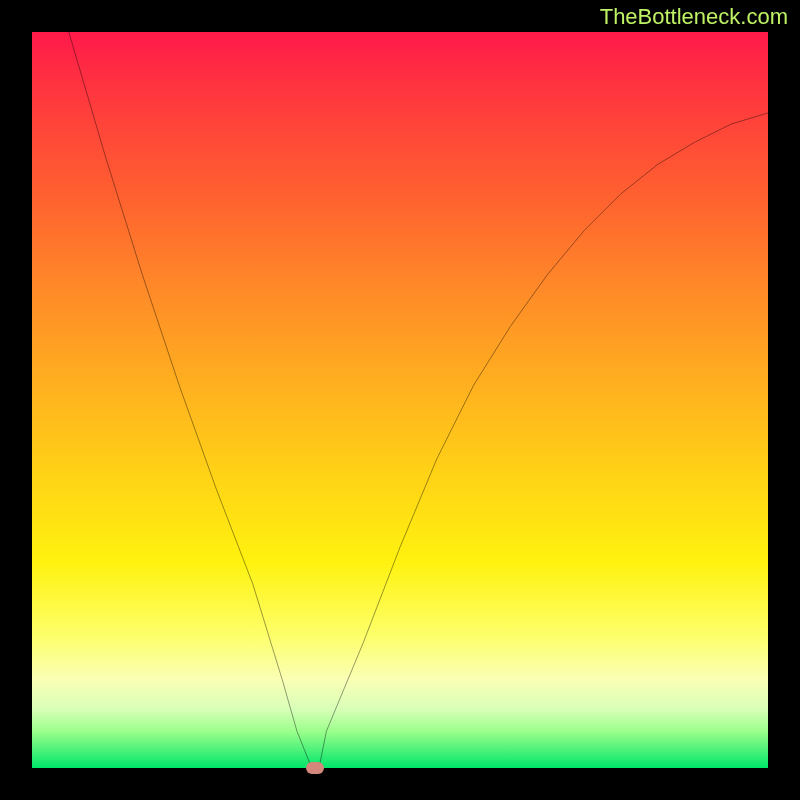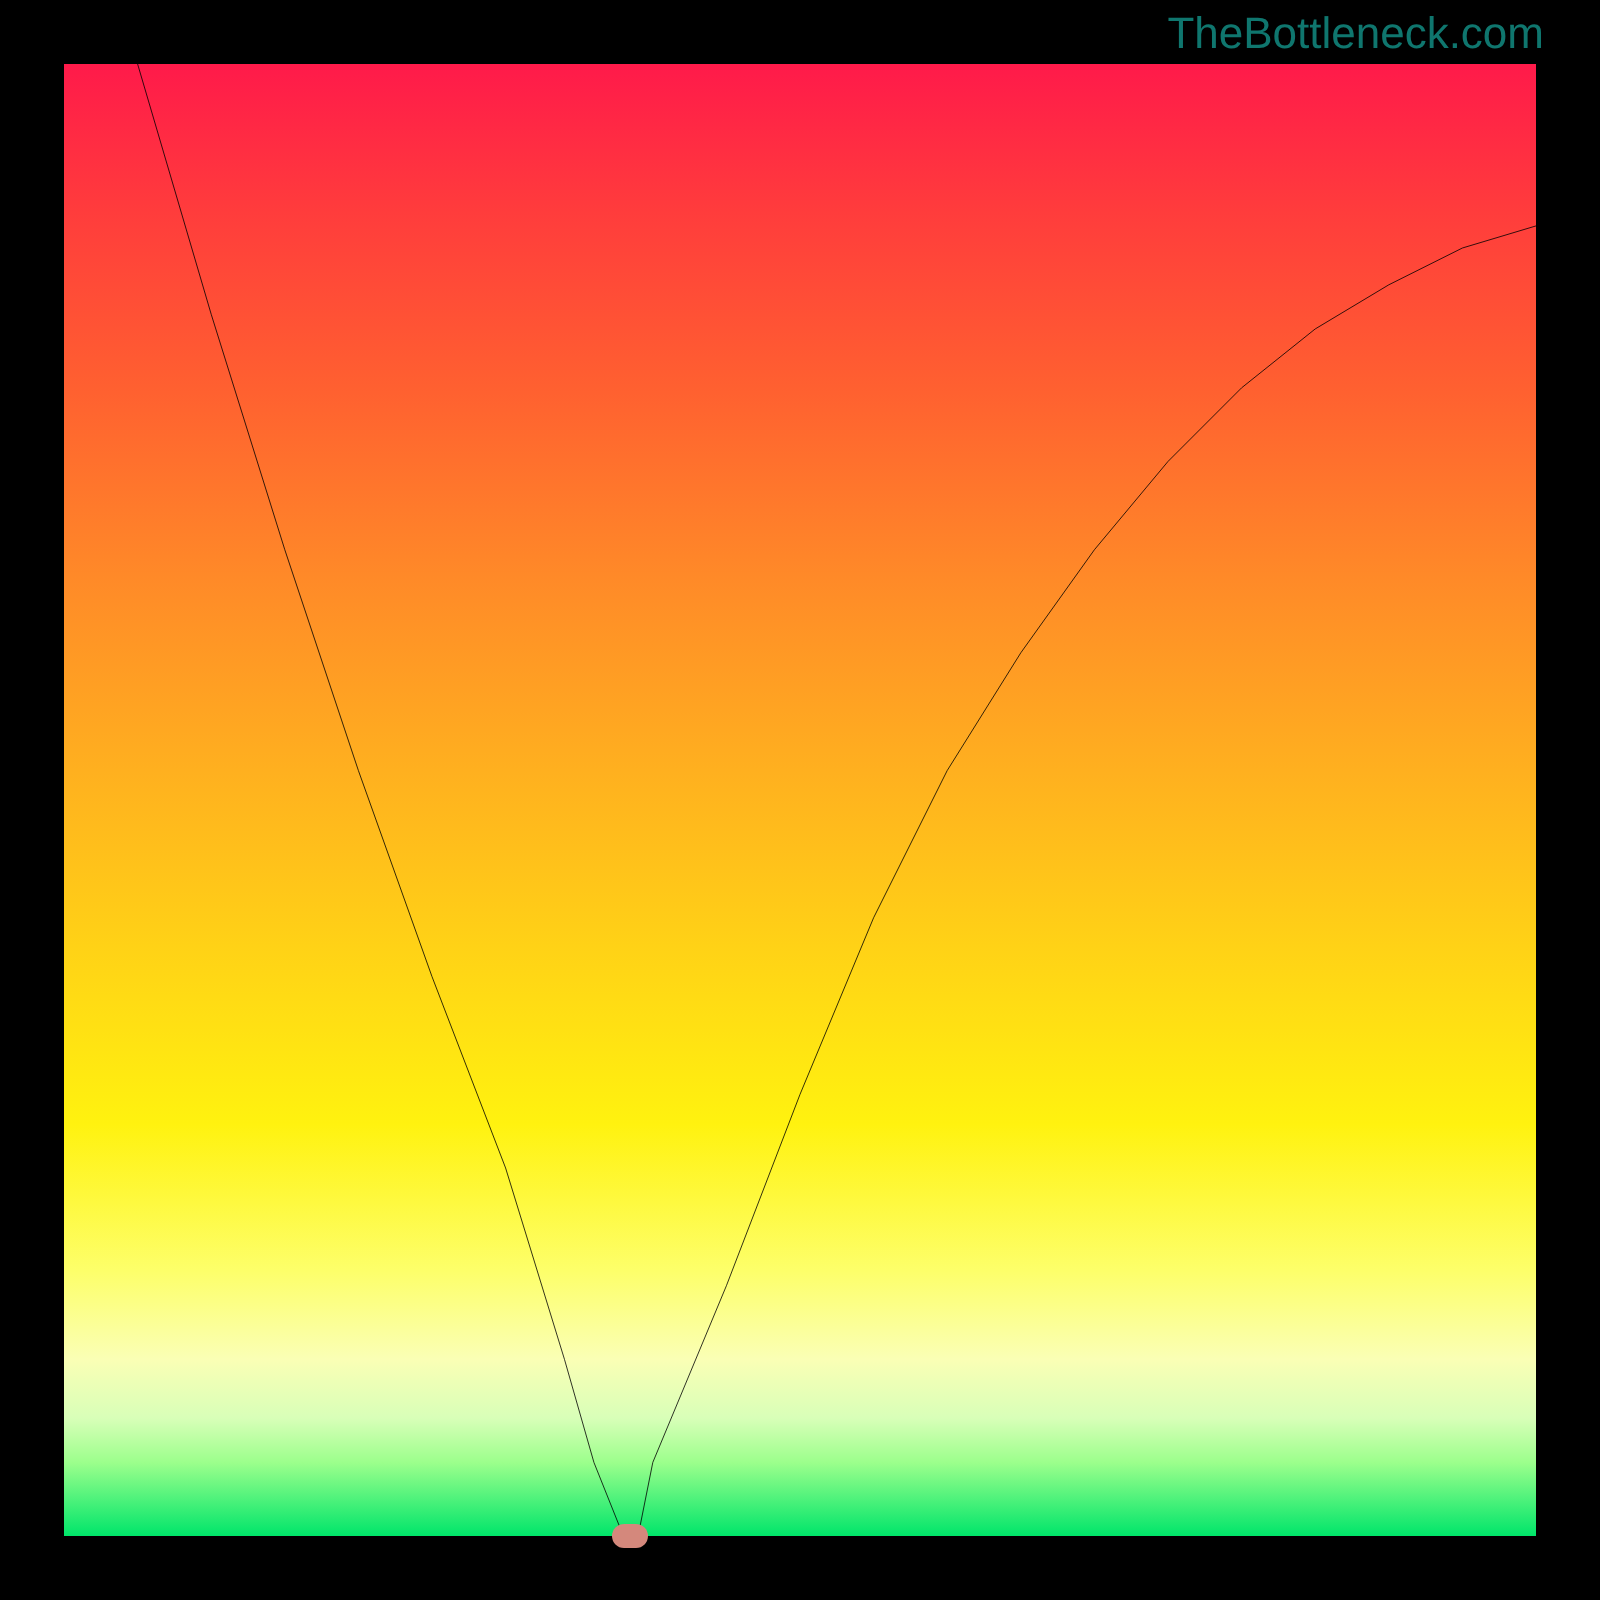--- a/index.html
+++ b/index.html
@@ -7,22 +7,22 @@
     padding: 0;
     width: 800px;
     height: 800px;
     background: #000;
     position: relative;
     font-family: Arial, sans-serif;
   }
   .watermark {
     position: absolute;
     top: 4px;
-    right: 28px;
-    color: #0f766e;
+    right: 12px;
+    color: #bef264;
     font-size: 22px;
     font-weight: 500;
     z-index: 10;
   }
   .plot-frame {
     position: absolute;
     top: 32px;
     left: 32px;
     width: 736px;
     height: 736px;

